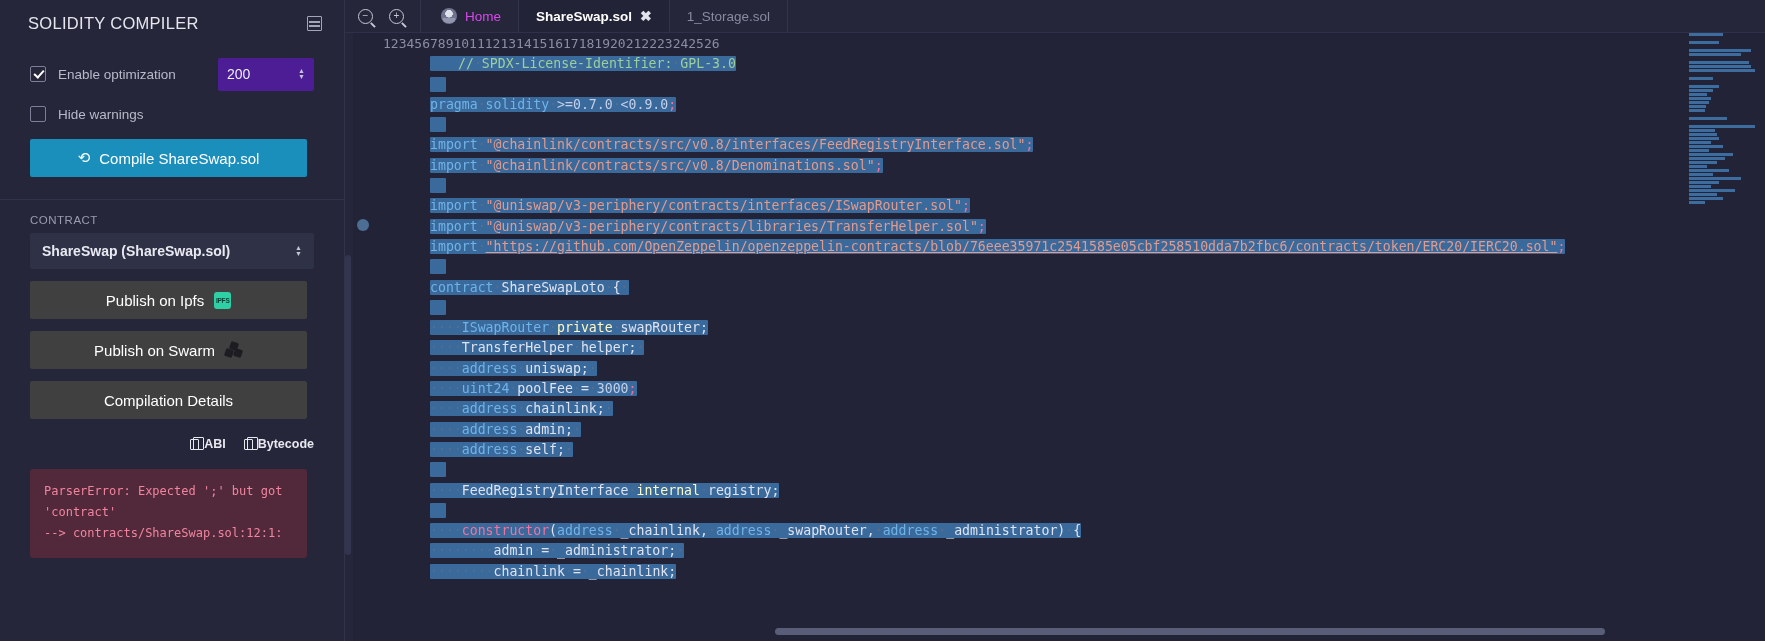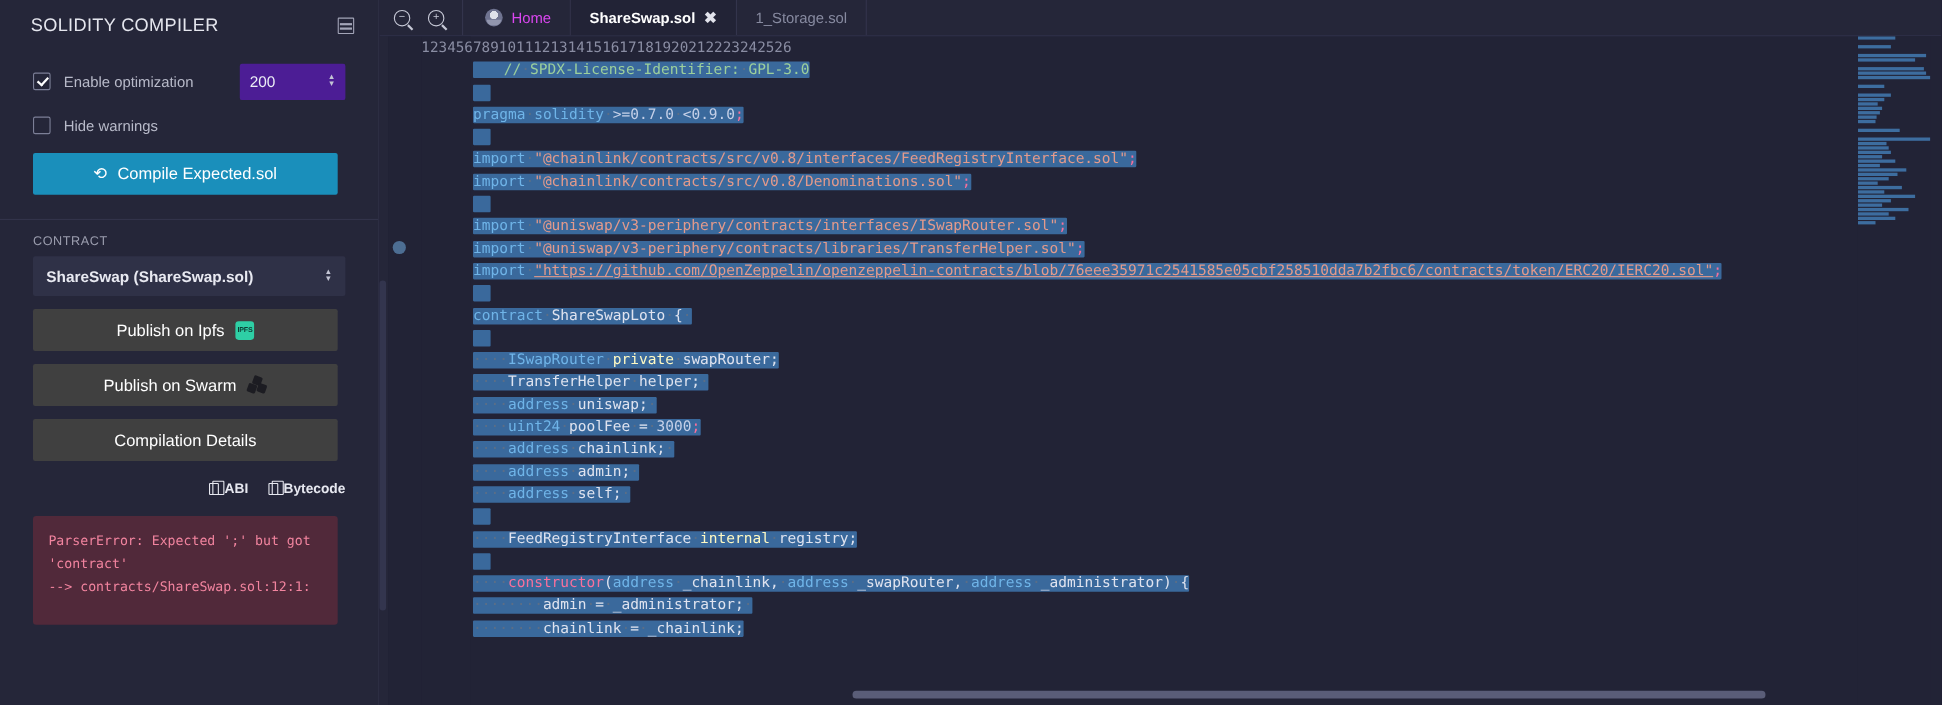--- a/index.html
+++ b/index.html
@@ -207,21 +207,21 @@
     width: 9px; height: 11px;
     border: 1.4px solid #e7e8f0;
     border-radius: 1px;
   }
 
   .error-panel {
     margin: 18px 30px 0 30px;
     width: 277px;
     background: #51293a;
     border-radius: 3px;
-    padding: 12px 14px 24px 14px;
+    padding: 12px 14px 14px 14px;
     font-family: "DejaVu Sans Mono", monospace;
     font-size: 12px;
     line-height: 21px;
     color: #f2849f;
   }
 
   
   .editor-area {
     flex: 1;
     height: 641px;
@@ -399,21 +399,21 @@
         </div>
       </div>
       <div class="opt-row">
         <div class="checkbox"></div>
         <span class="opt-label">Hide warnings</span>
       </div>
     </div>
 
     <button class="compile-btn">
       <span class="refresh-icon">⟳</span>
-      <span>Compile Expected.sol</span>
+      <span>Compile ShareSwap.sol</span>
     </button>
 
     <div class="divider"></div>
 
     <div class="contract-section">
       <div class="section-label">CONTRACT</div>
       <div class="select-box">
         <span class="select-value">ShareSwap (ShareSwap.sol)</span>
         <span class="spinner">▲<br>▼</span>
       </div>

